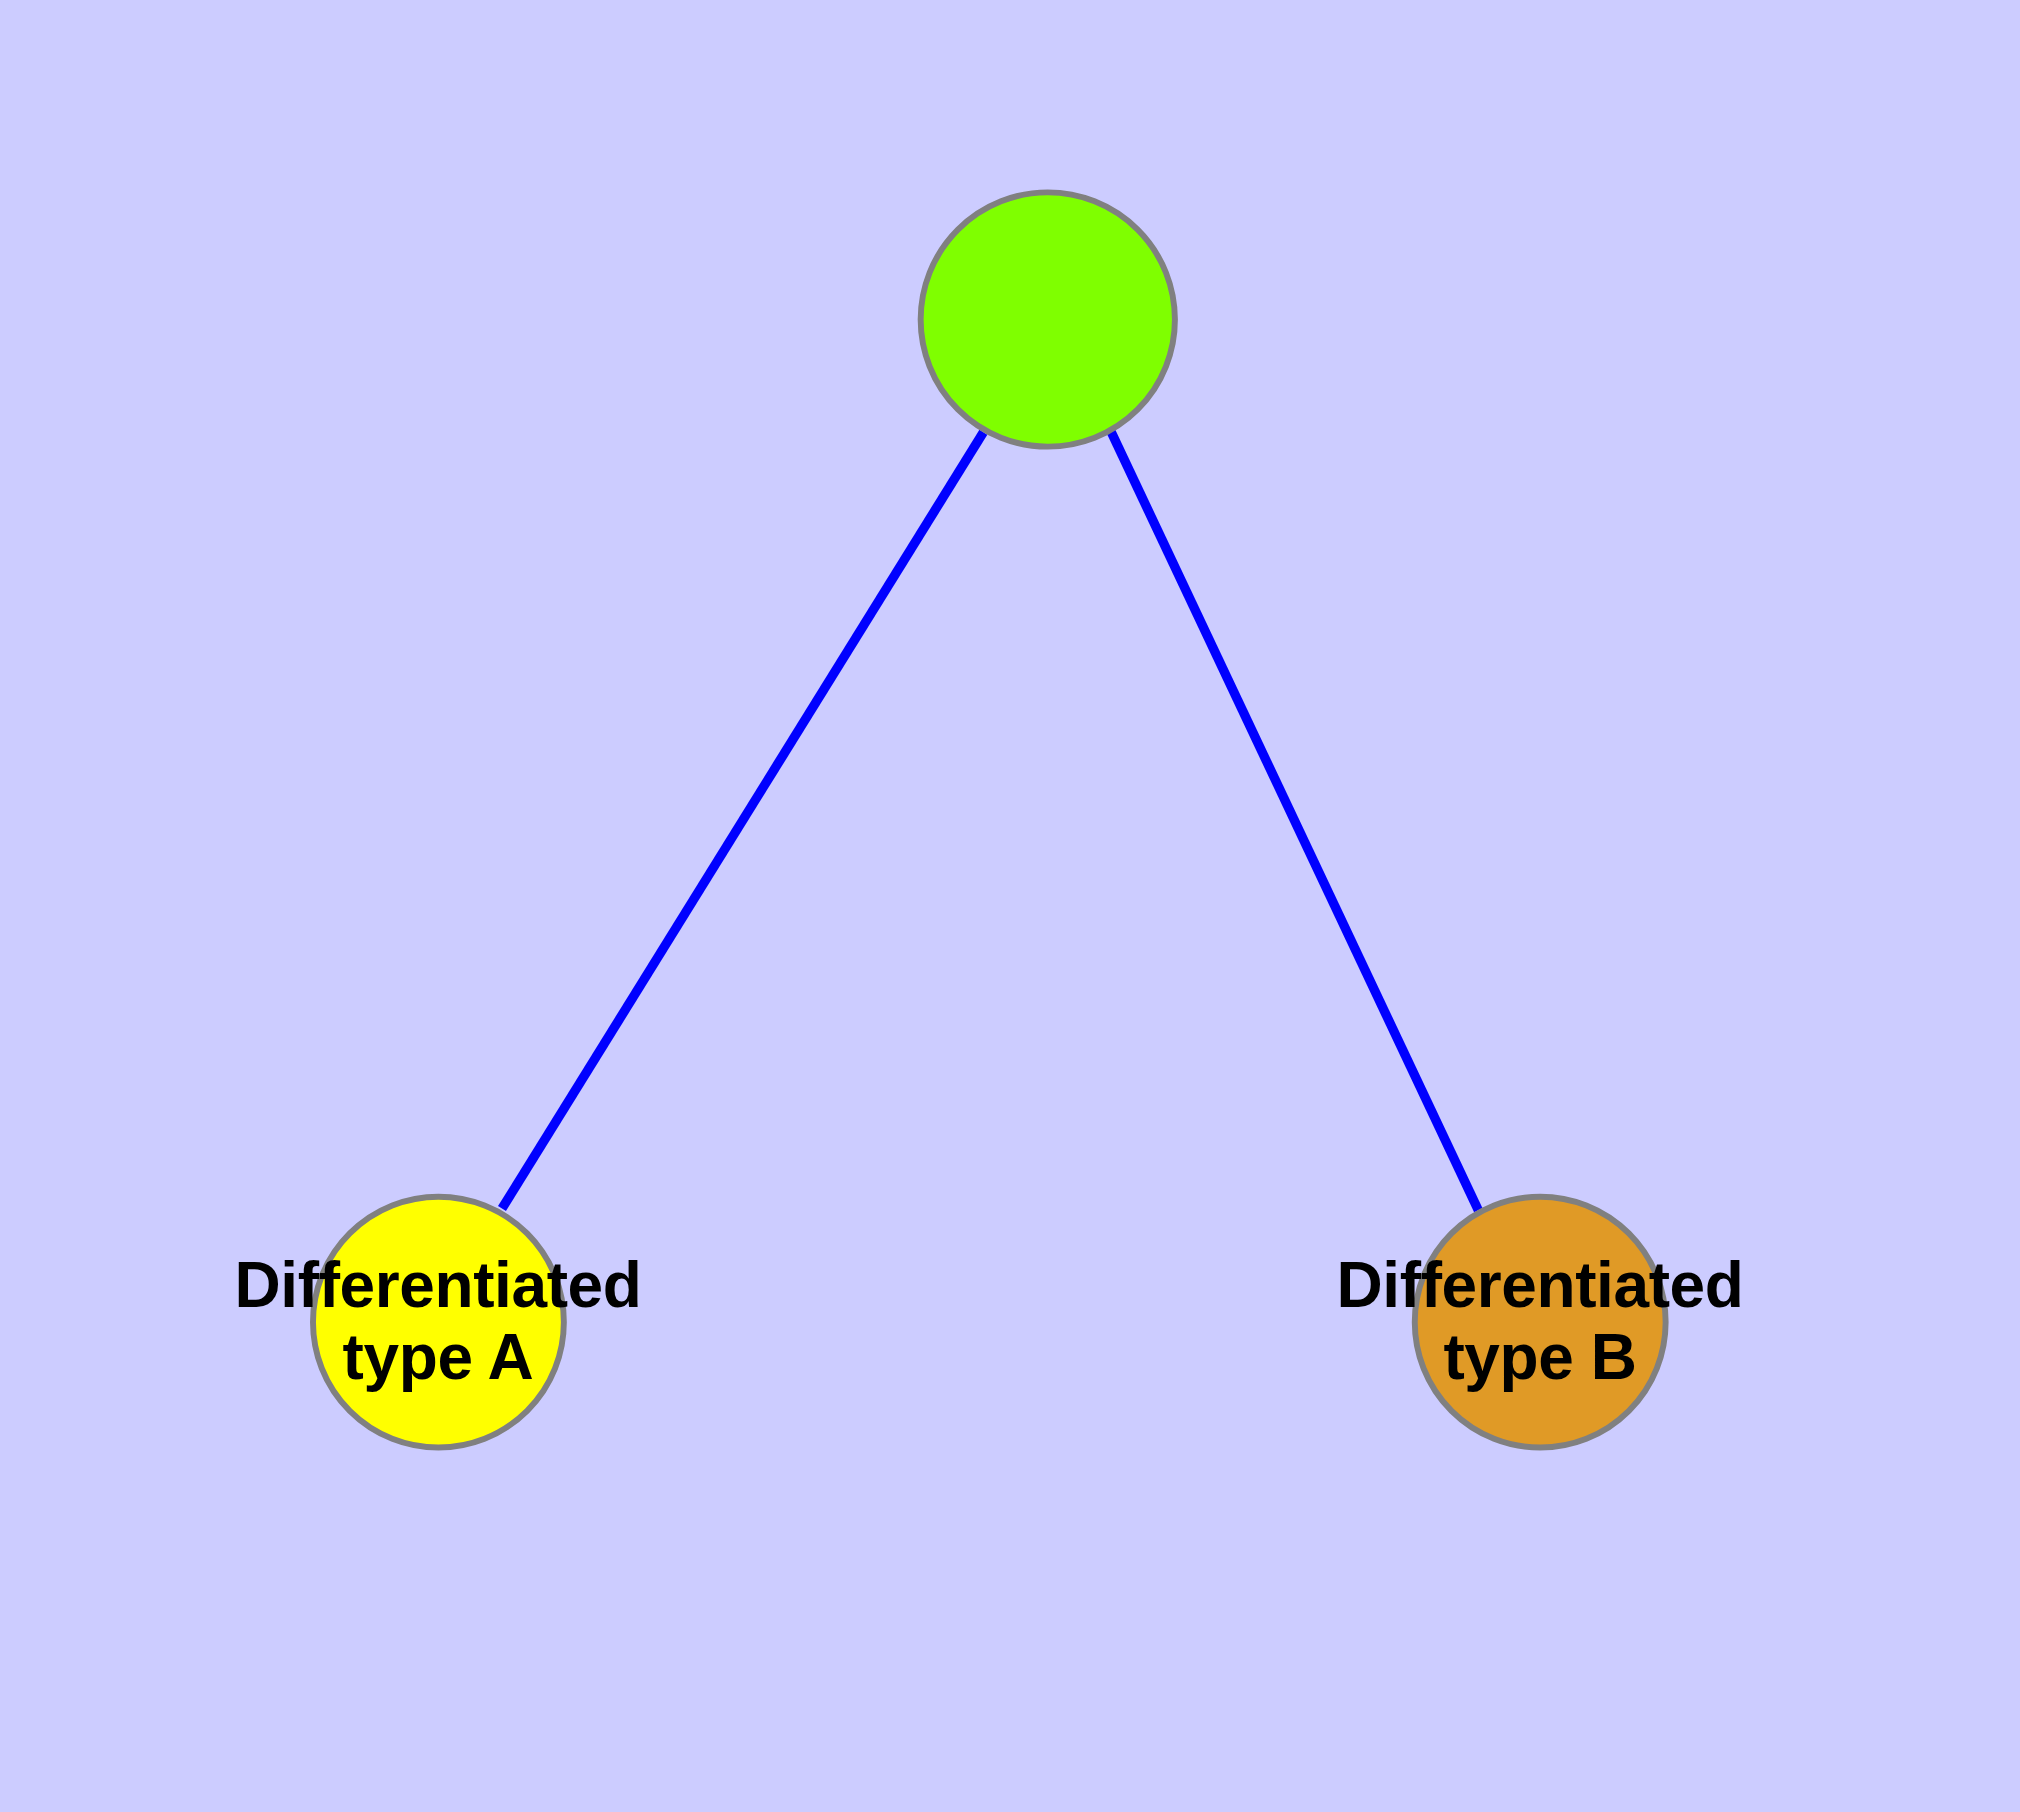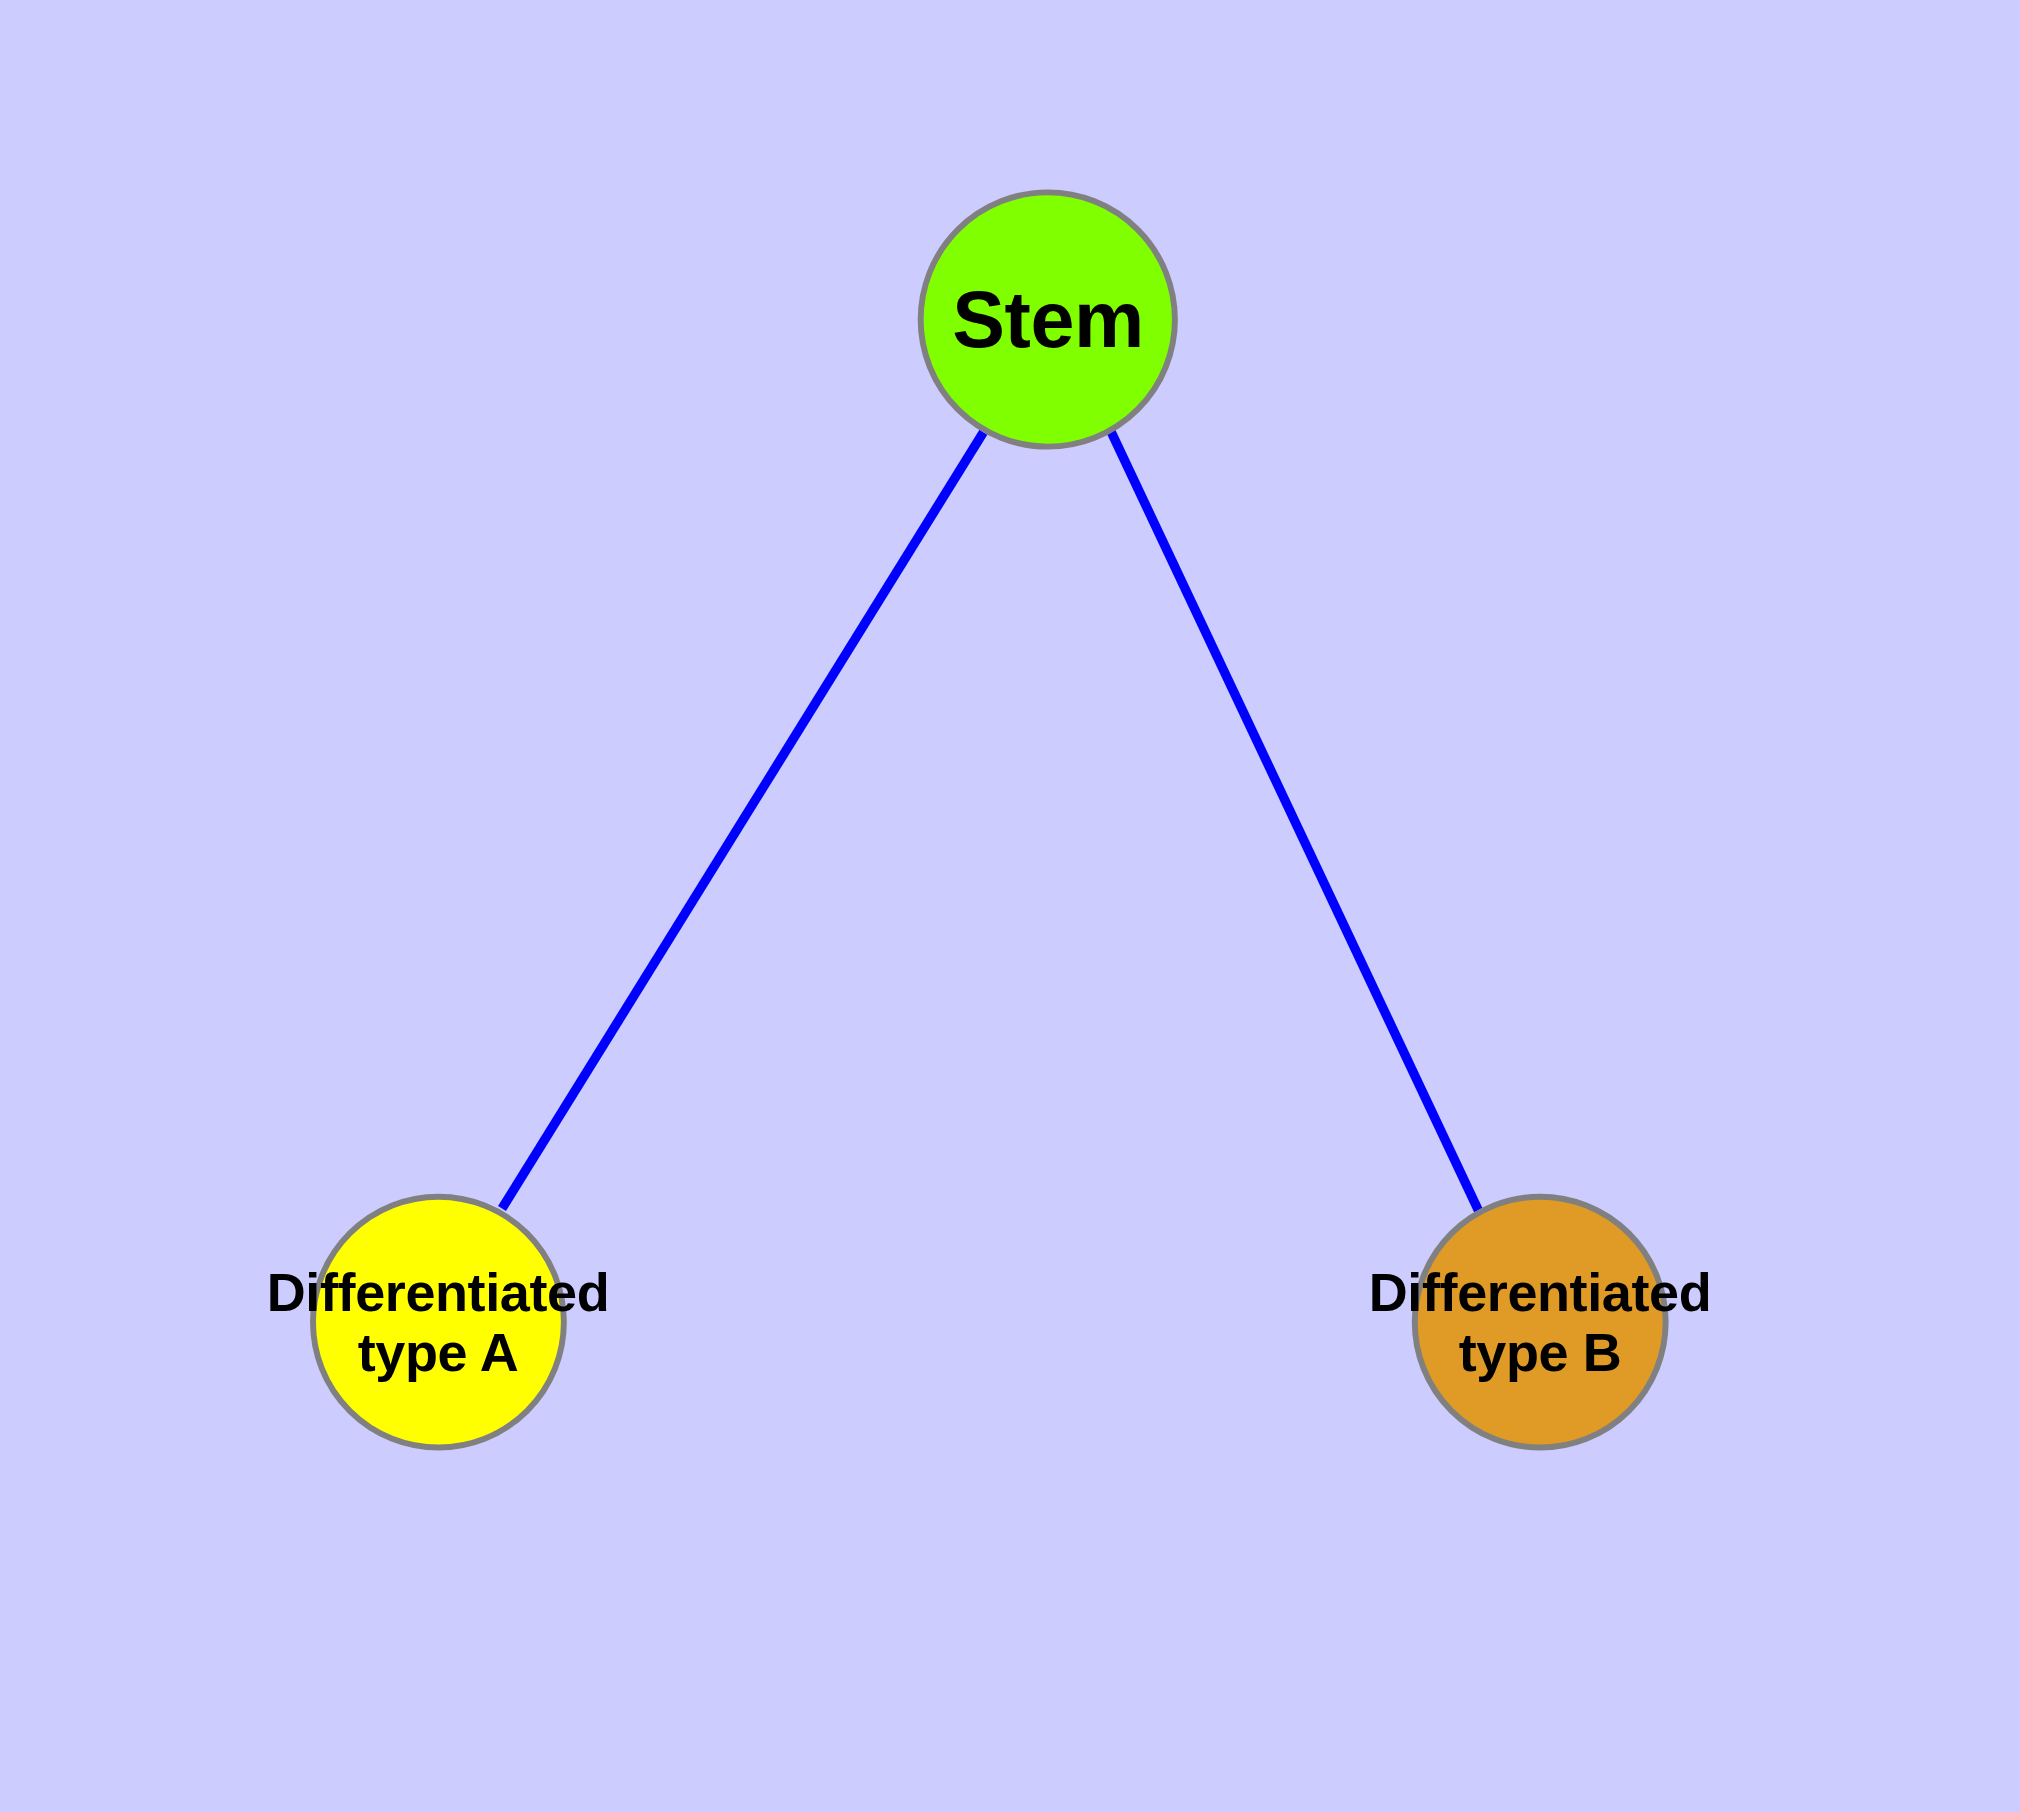--- a/index.html
+++ b/index.html
@@ -33,40 +33,39 @@
     white-space: pre;
     line-height: 1.12;
     letter-spacing: -0.4px;
     transform: translate(-50%, -50%);
     pointer-events: none;
   }
   .node-label.single {
     font-size: 79px;
   }
   .node-label.multi {
-    font-size: 54px;
+    font-size: 64px;
   }
 </style>
 </head>
 <body>
 
 <div id="canvas" style="background: rgb(204, 204, 255);">
 
   <svg id="graph-svg" viewBox="0 0 2384 2138">
     <g>
       <line x1="1160" y1="510" x2="592" y2="1426" stroke="#0000ff" stroke-width="11" stroke-linecap="butt"></line>
       <line x1="1310" y1="508" x2="1744" y2="1428" stroke="#0000ff" stroke-width="11" stroke-linecap="butt"></line>
     </g>
     <g>
       <circle cx="1236" cy="377" r="150" fill="#7fff00" stroke="#808080" stroke-width="7"></circle>
       <circle cx="517" cy="1560" r="148" fill="#ffff00" stroke="#808080" stroke-width="7"></circle>
       <circle cx="1817" cy="1560" r="148" fill="#e09a26" stroke="#808080" stroke-width="7"></circle>
     </g>
   </svg>
 
-  <div class="node-label single" style="left: 1048px; top: 320px;">Stem</div>
   <div class="node-label multi" style="left: 438px; top: 1322px;">Differentiated
 type A</div>
   <div class="node-label multi" style="left: 1540px; top: 1322px;">Differentiated
 type B</div>
 
 </div>
 
 
 </body></html>

